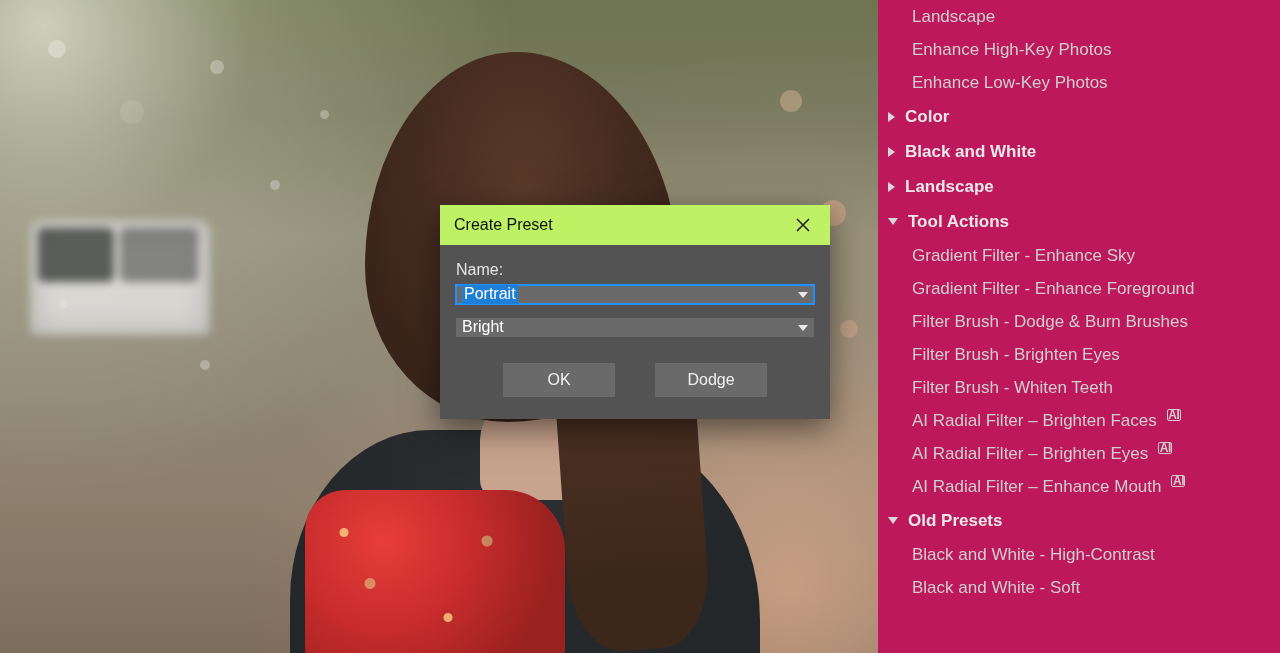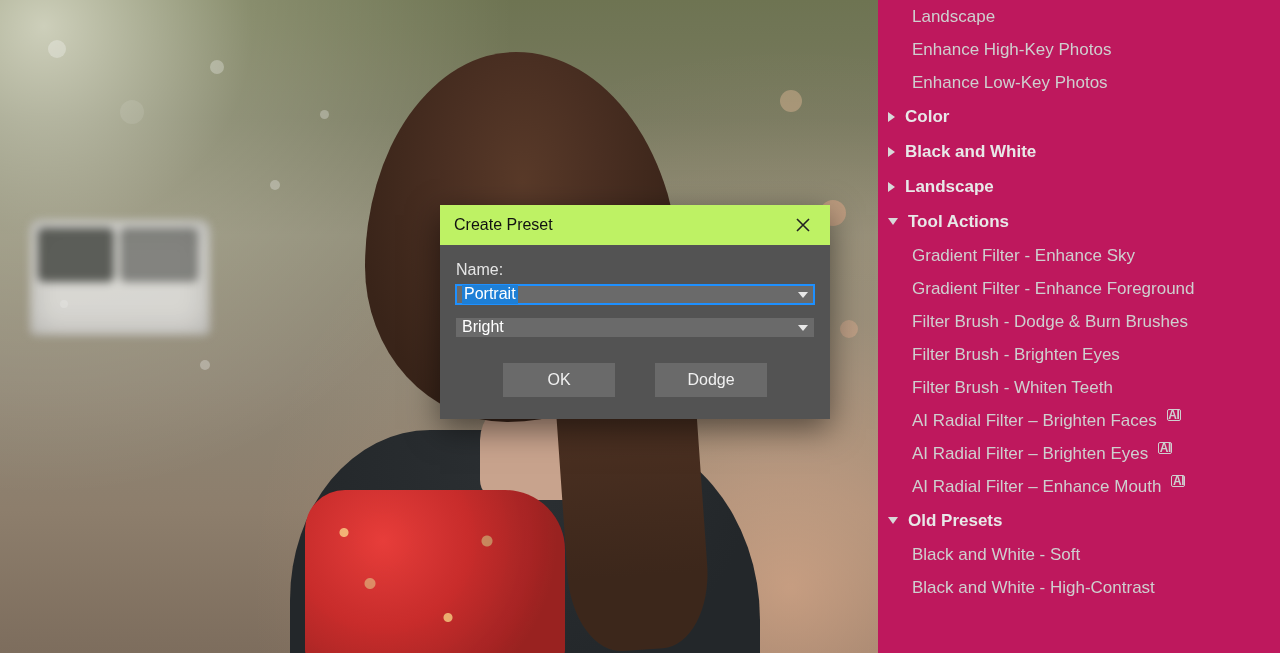--- a/index.html
+++ b/index.html
@@ -215,24 +215,24 @@
     <li class="pItem">
       <span>AI Radial Filter – Enhance Mouth</span>
       <span class="aiBadge">AI</span>
     </li>
 
     <li class="pGroup">
       <span class="tri down"></span>
       <span>Old Presets</span>
     </li>
     <li class="pItem">
+      <span>Black and White - High-Contrast</span>
+    </li>
+    <li class="pItem">
       <span>Black and White - Soft</span>
-    </li>
-    <li class="pItem">
-      <span>Black and White - High-Contrast</span>
     </li>
 
   </ul>
 </div>
 
 <div class="dialog">
   <div class="dTitle">
     <span>Create Preset</span>
     <span class="closeBtn">
       <svg viewBox="0 0 14 14">

